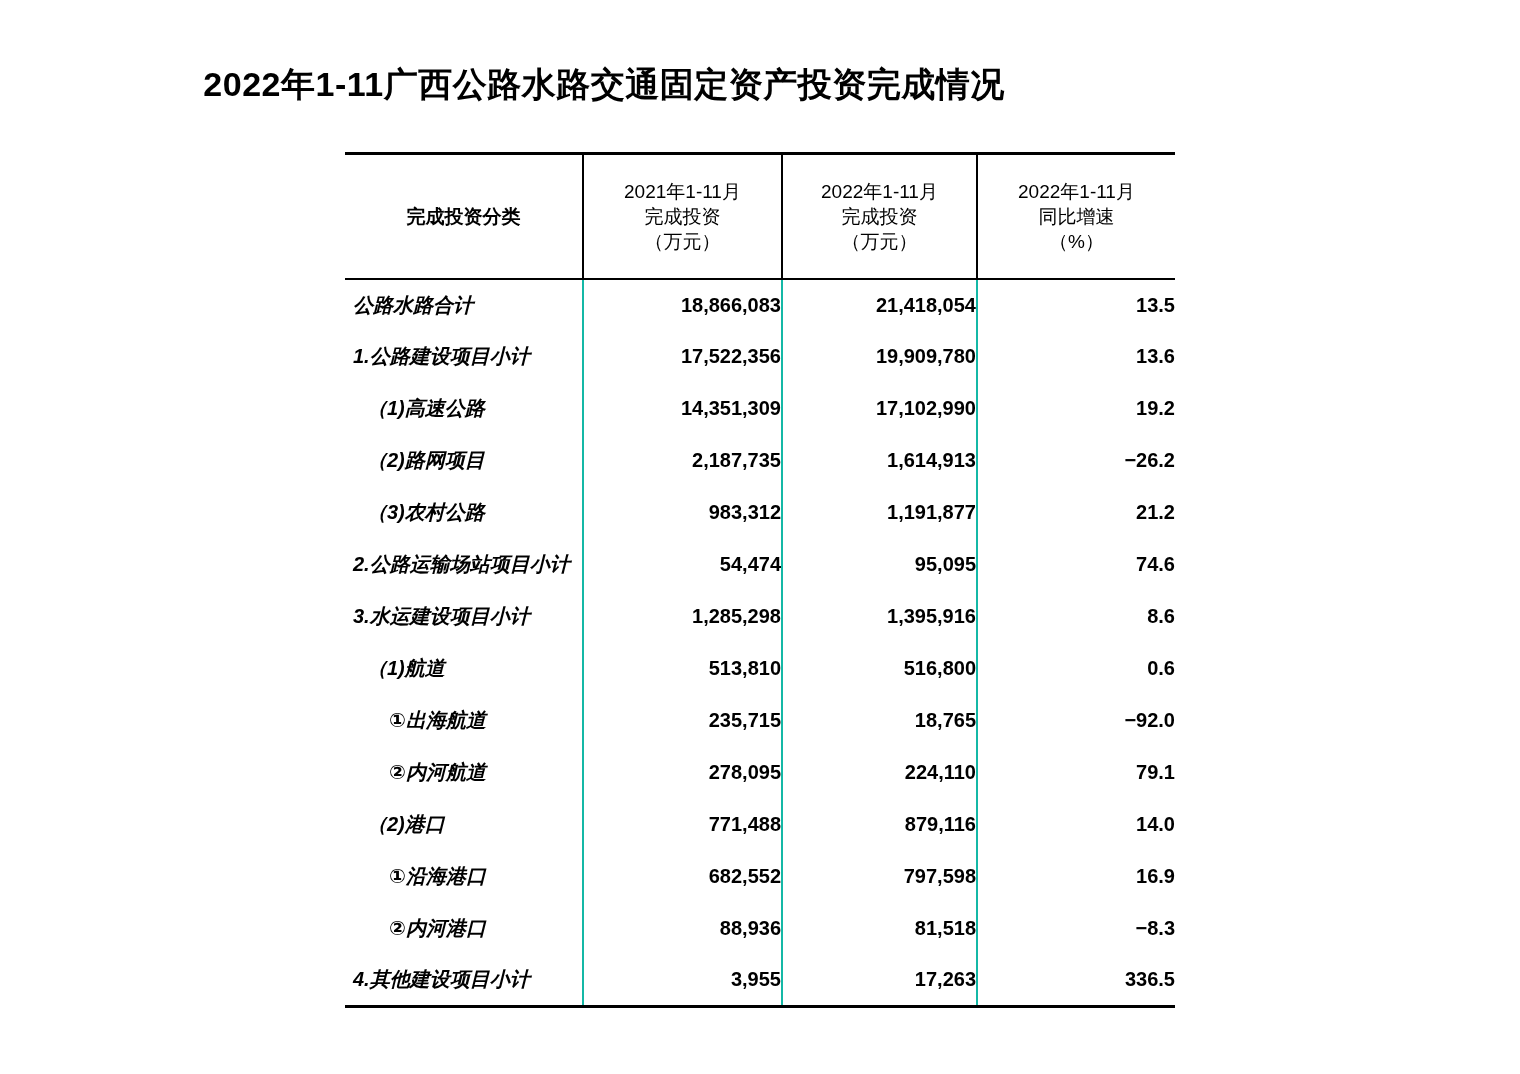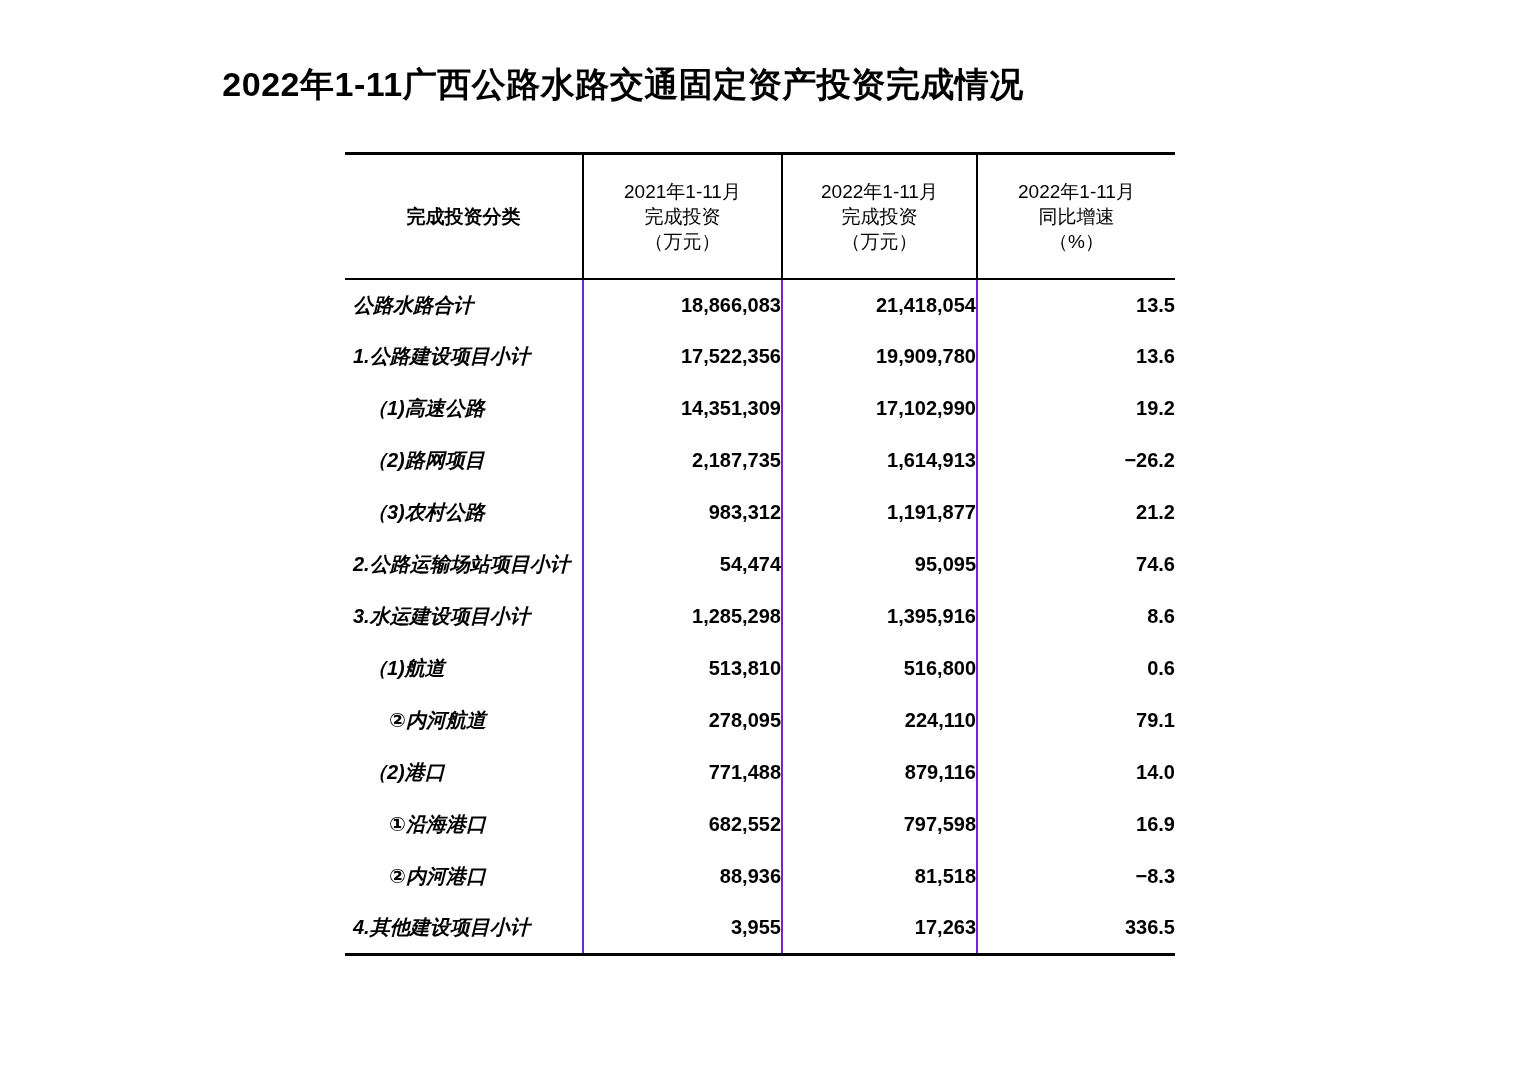--- a/index.html
+++ b/index.html
@@ -24,21 +24,20 @@
     position: absolute;
     top: 62px;
     left: 0;
     width: 1208px;
     text-align: center;
     font-size: 34px;
     font-weight: bold;
     letter-spacing: 0.5px;
     color: #000000;
     white-space: nowrap;
-    padding-left: 19px;
   }
   .table-wrap {
     position: absolute;
     top: 152px;
     left: 345px;
     width: 830px;
   }
   table.data {
     border-collapse: collapse;
     width: 830px;
@@ -96,21 +95,21 @@
     font-weight: bold;
     white-space: nowrap;
     font-style: italic;
   }
   td.num {
     text-align: right;
     font-weight: bold;
     white-space: nowrap;
   }
   td.num.sep {
-    border-left: 2px solid #6d28d9;
+    border-left: 2px solid #14b8a6;
   }
   
   .lvl0 { padding-left: 8px !important; }
   .lvl1 { padding-left: 22px !important; }
   .lvl2 { padding-left: 44px !important; }
 </style>
 </head>
 <body>
 
 <div class="page">
@@ -190,20 +189,26 @@
           <td class="num sep">1,395,916</td>
           <td class="num sep">8.6</td>
         </tr>
         <tr>
           <td class="label lvl1">（1)航道</td>
           <td class="num sep">513,810</td>
           <td class="num sep">516,800</td>
           <td class="num sep">0.6</td>
         </tr>
         <tr>
+          <td class="label lvl2">①出海航道</td>
+          <td class="num sep">235,715</td>
+          <td class="num sep">18,765</td>
+          <td class="num sep">−92.0</td>
+        </tr>
+        <tr>
           <td class="label lvl2">②内河航道</td>
           <td class="num sep">278,095</td>
           <td class="num sep">224,110</td>
           <td class="num sep">79.1</td>
         </tr>
         <tr>
           <td class="label lvl1">（2)港口</td>
           <td class="num sep">771,488</td>
           <td class="num sep">879,116</td>
           <td class="num sep">14.0</td>

